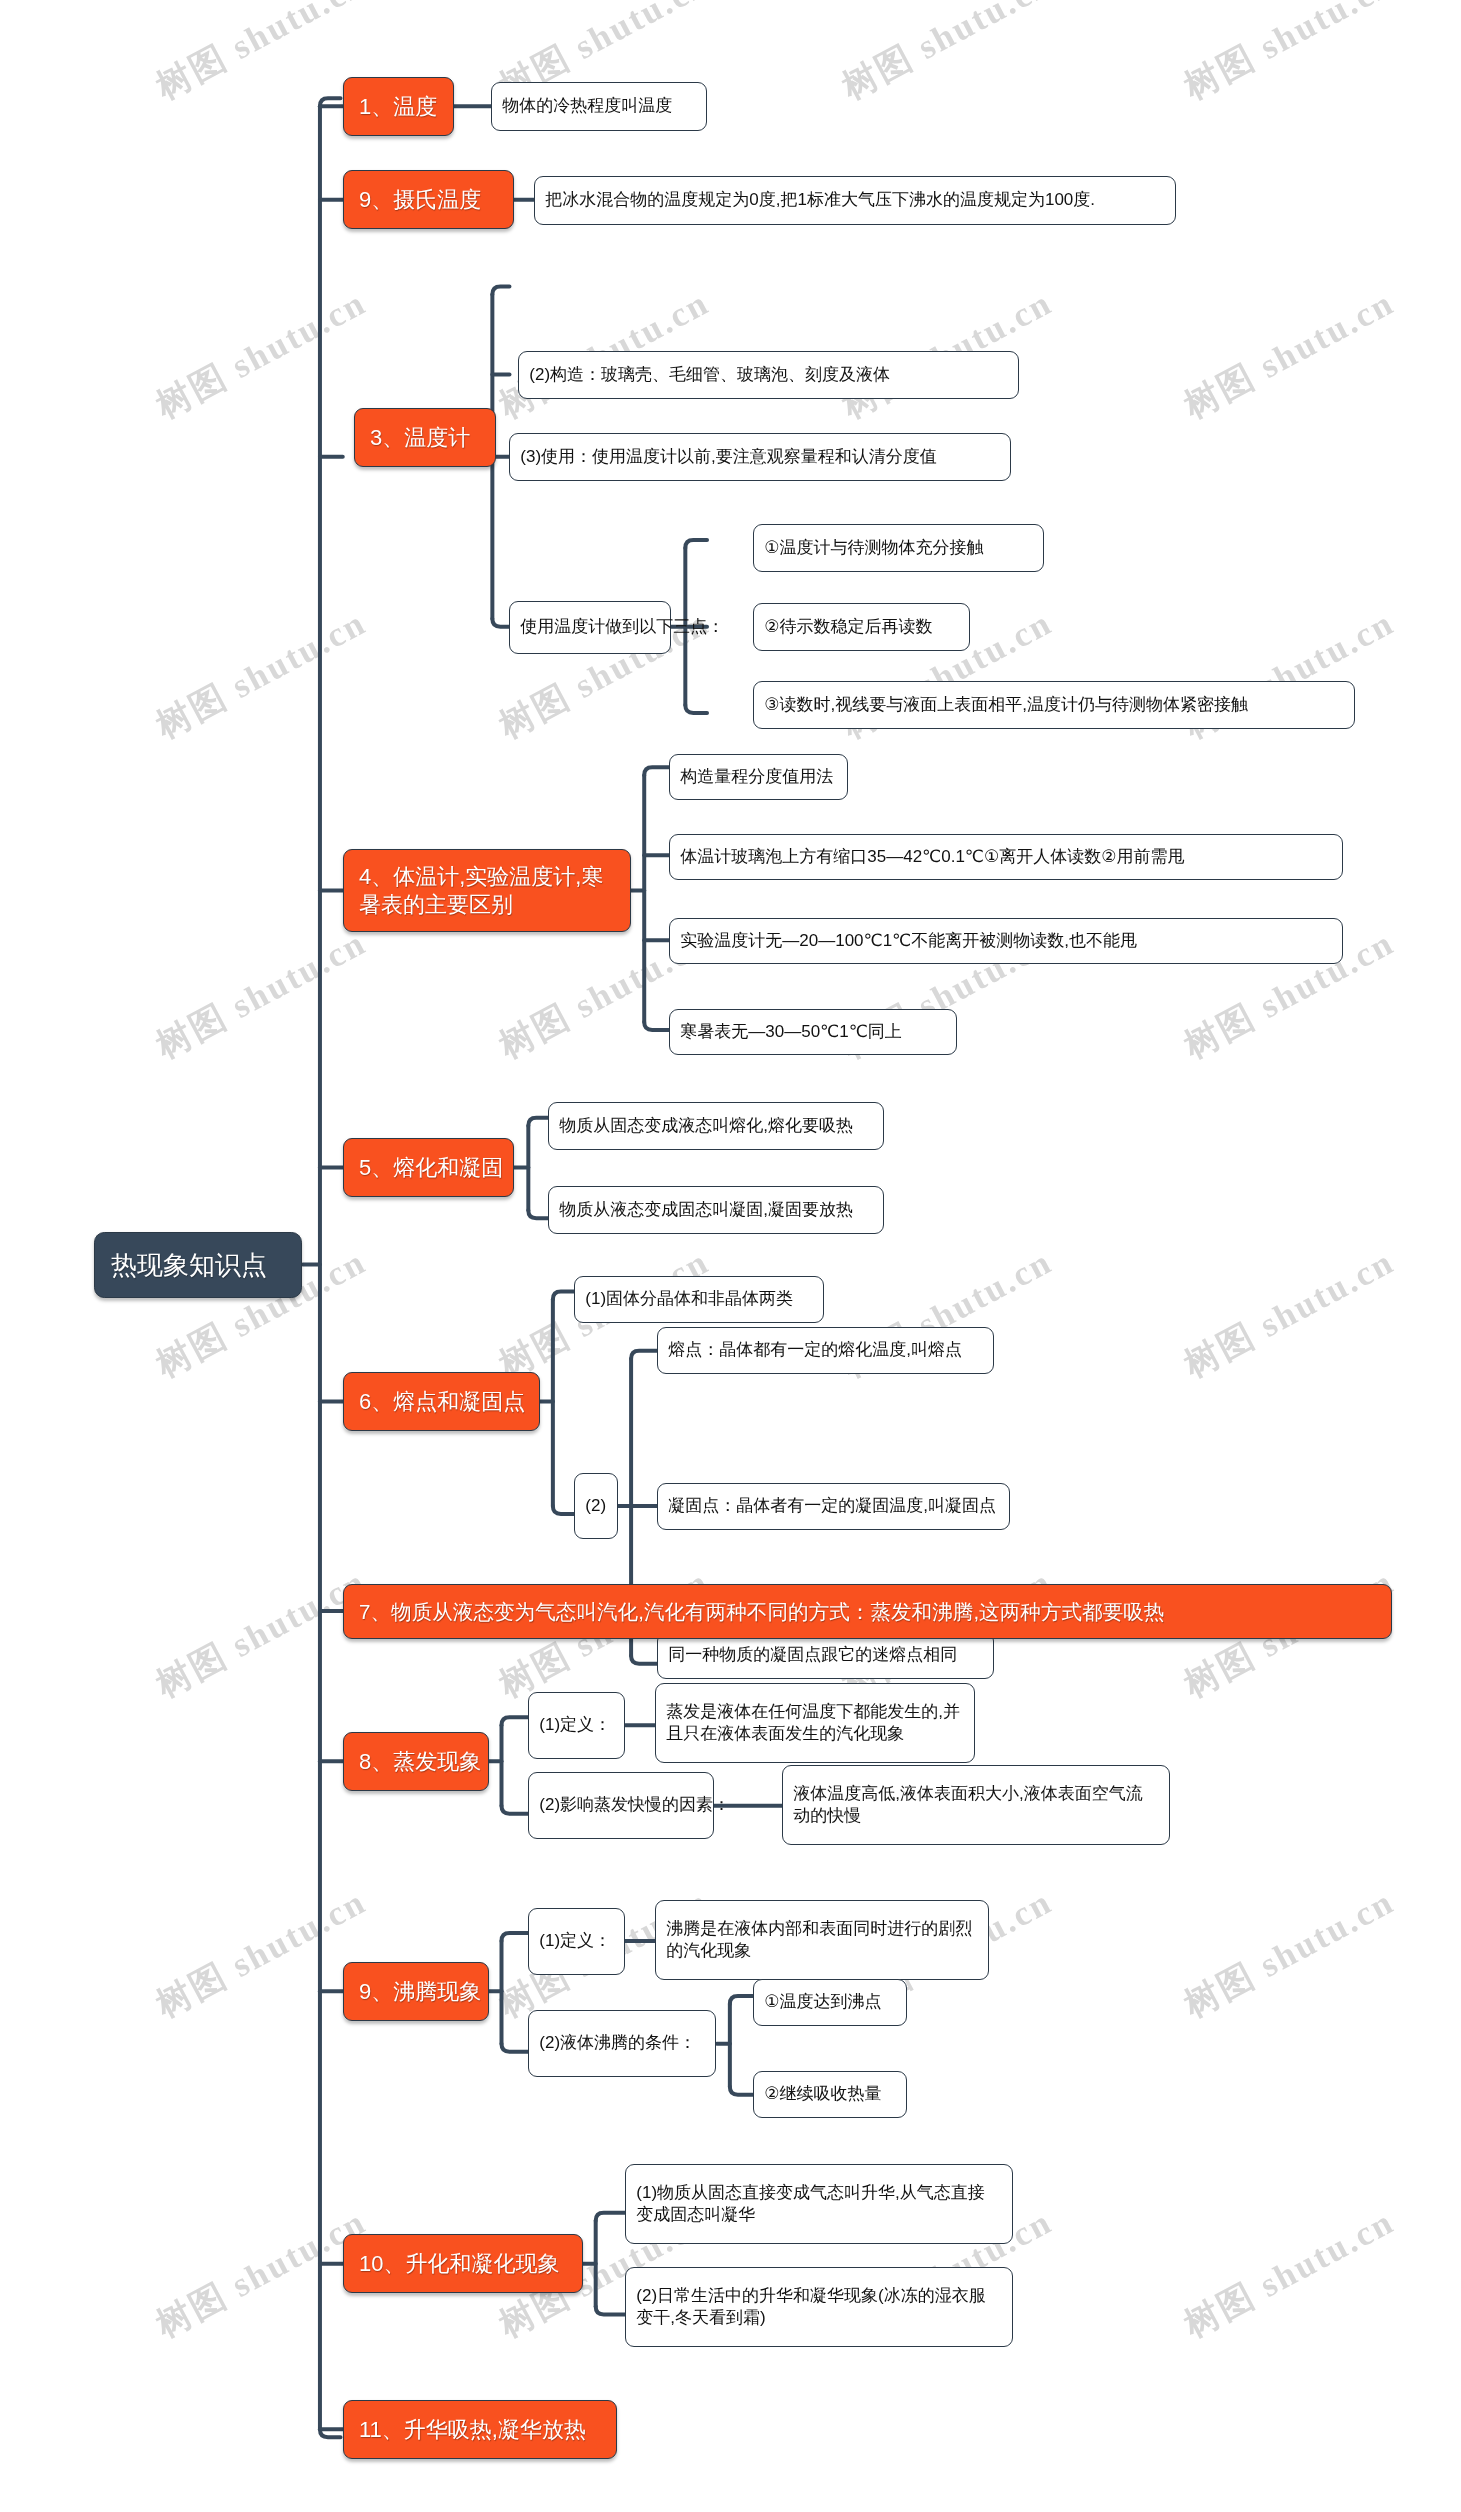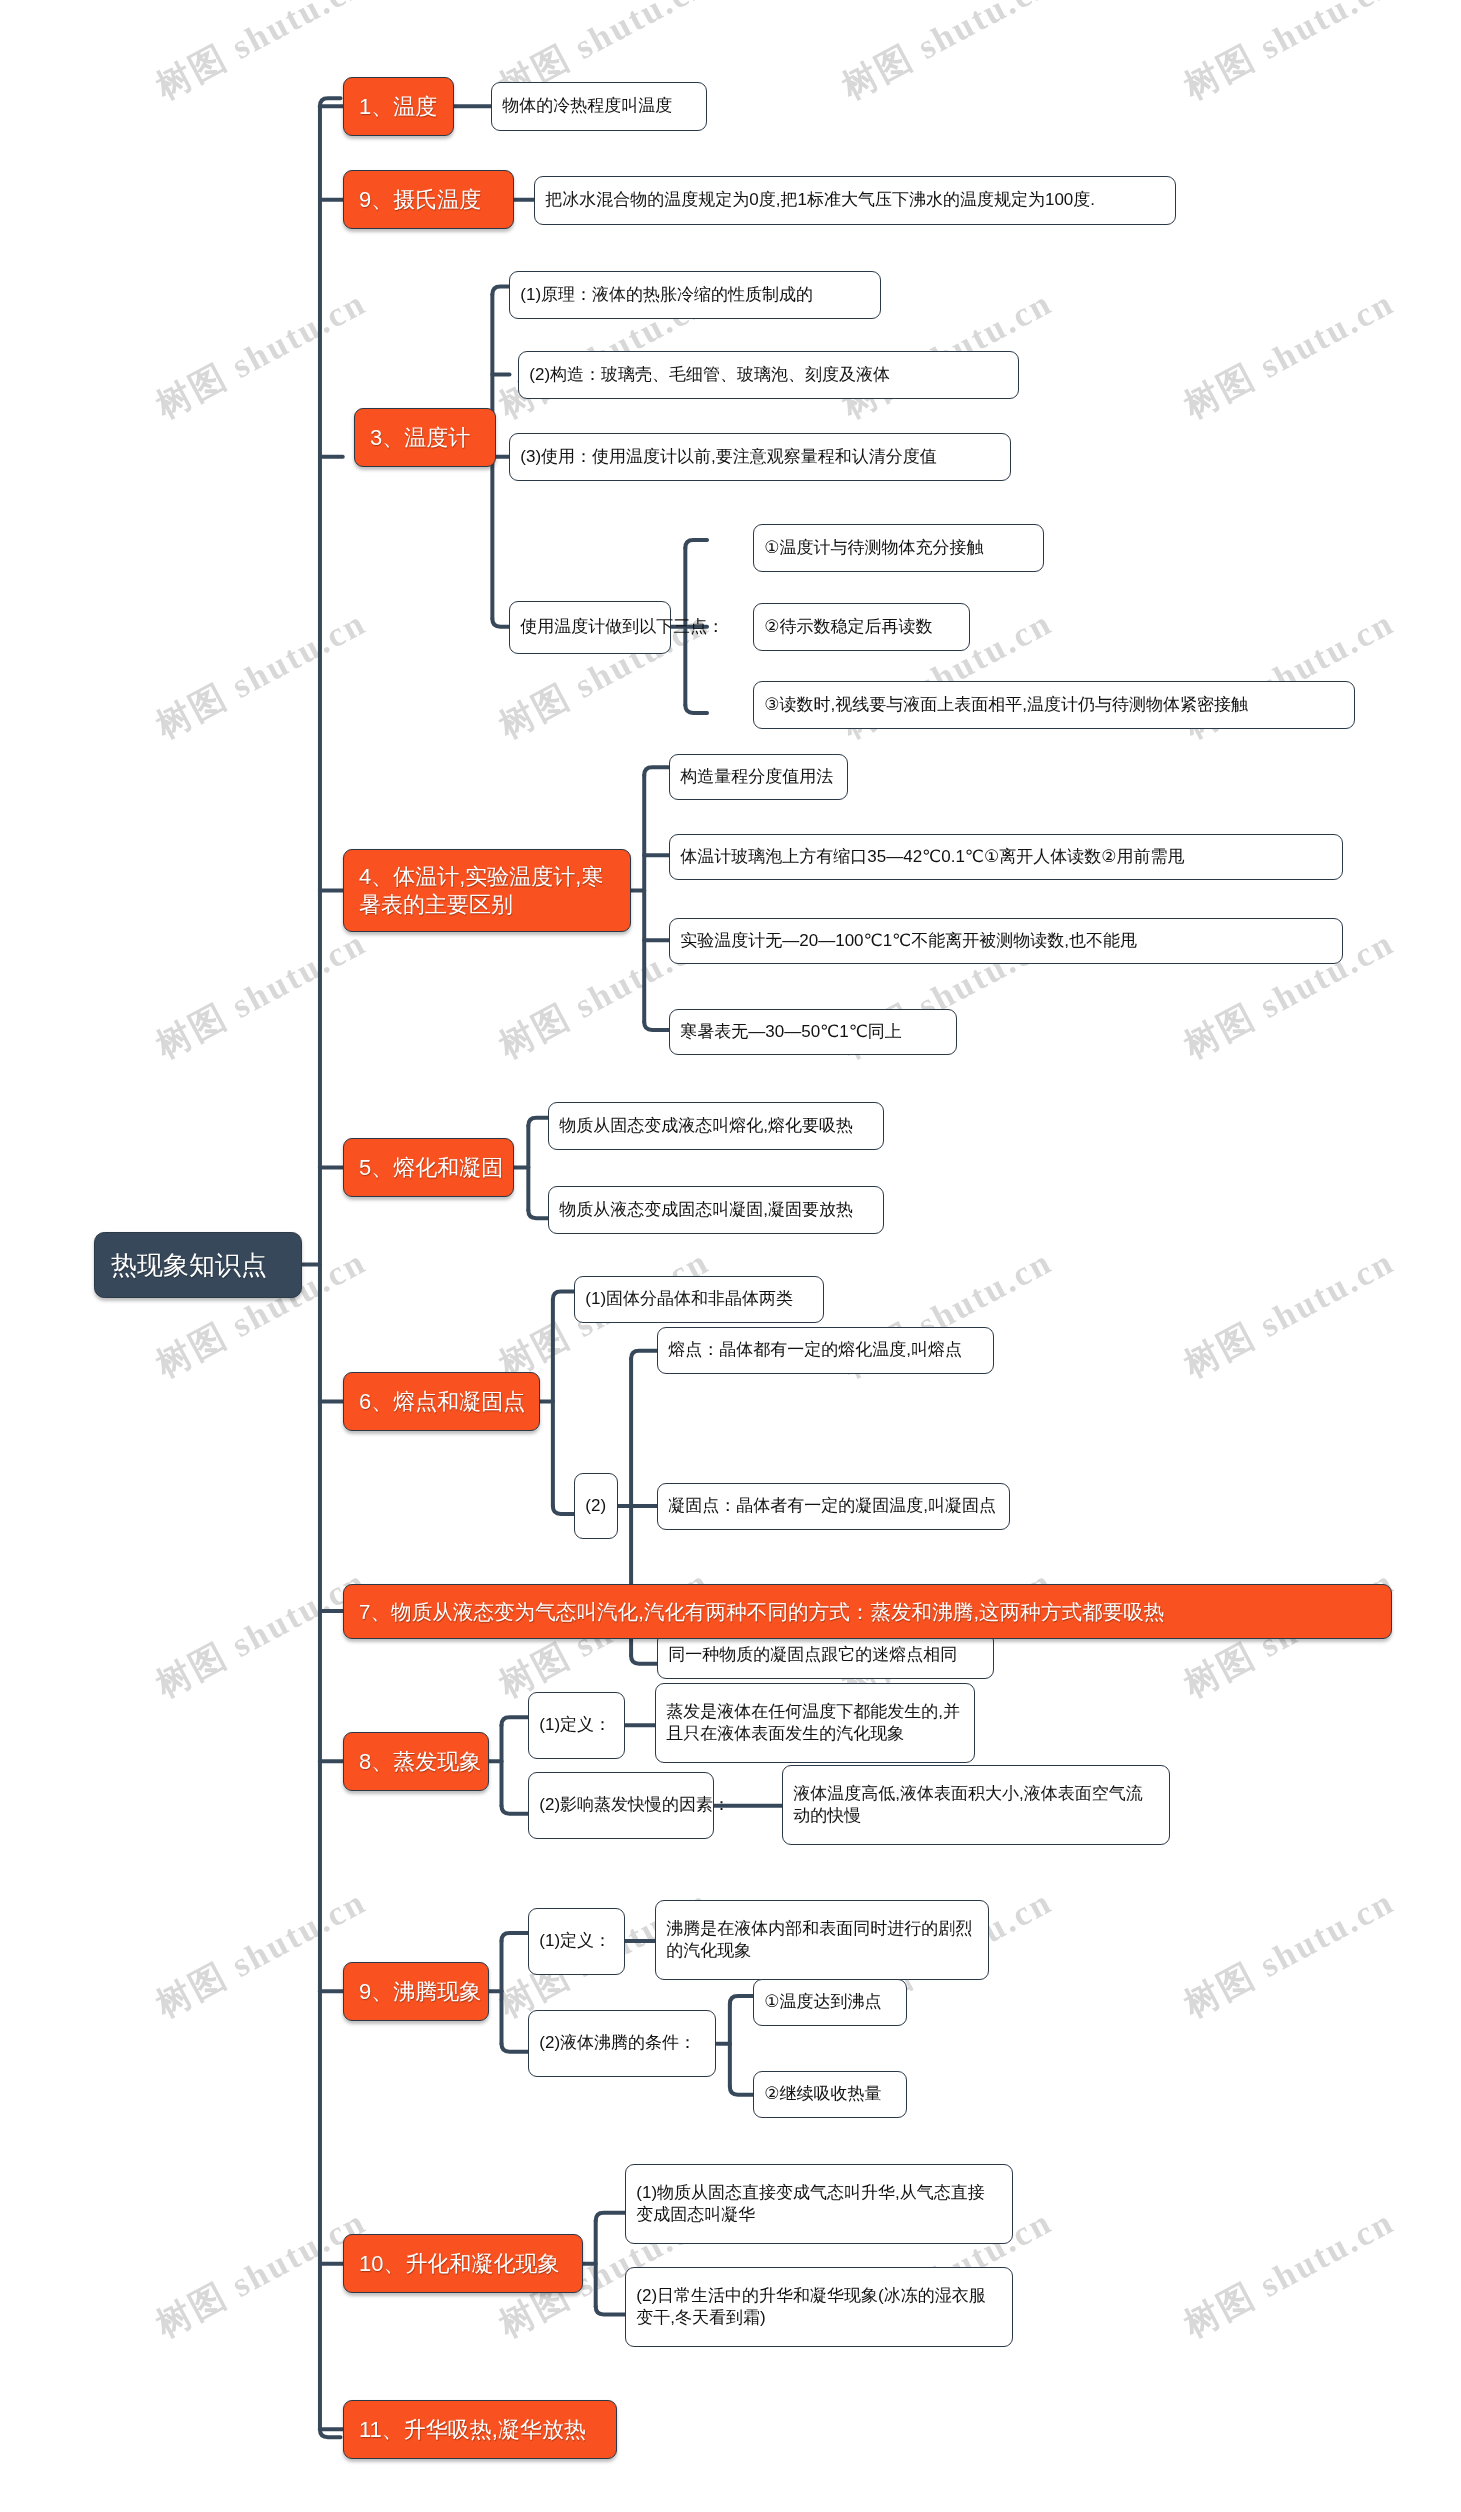--- a/index.html
+++ b/index.html
@@ -224,23 +224,20 @@
   <div class="node branch-node" style="left:343px;top:170px;width:171px;height:59px;">
     <span class="nowrap">9、摄氏温度</span>
   </div>
   <div class="node leaf-node" style="left:534px;top:176px;width:642px;height:49px;">
     <span class="nowrap">把冰水混合物的温度规定为0度,把1标准大气压下沸水的温度规定为100度.</span>
   </div>
 
   <div class="node branch-node" style="left:343px;top:408px;width:142px;height:59px;margin-left:11px;">
     <span class="nowrap">3、温度计</span>
   </div>
-  <div class="node leaf-node" style="left:509px;top:271px;width:372px;height:48px;">
-    <span class="nowrap">(1)原理：液体的热胀冷缩的性质制成的</span>
-  </div>
   <div class="node leaf-node" style="left:509px;top:351px;width:501px;height:48px;margin-left:9px;">
     <span class="nowrap">(2)构造：玻璃壳、毛细管、玻璃泡、刻度及液体</span>
   </div>
   <div class="node leaf-node" style="left:509px;top:433px;width:502px;height:48px;">
     <span class="nowrap">(3)使用：使用温度计以前,要注意观察量程和认清分度值</span>
   </div>
   <div class="node leaf-node" style="left:509px;top:601px;width:162px;height:53px;">
     <span class="nowrap">使用温度计做到以下三点：</span>
   </div>
   <div class="node leaf-node" style="left:753px;top:524px;width:291px;height:48px;">

